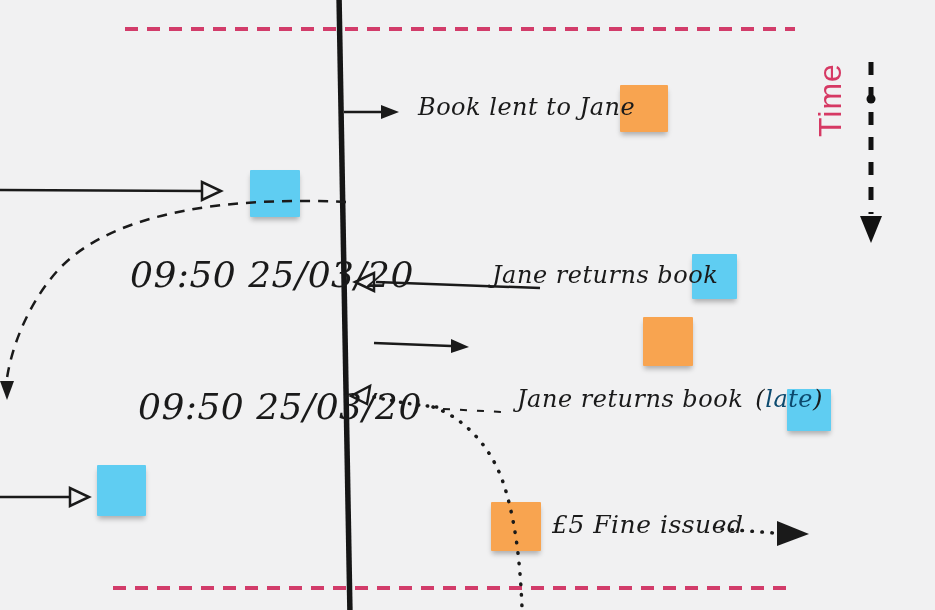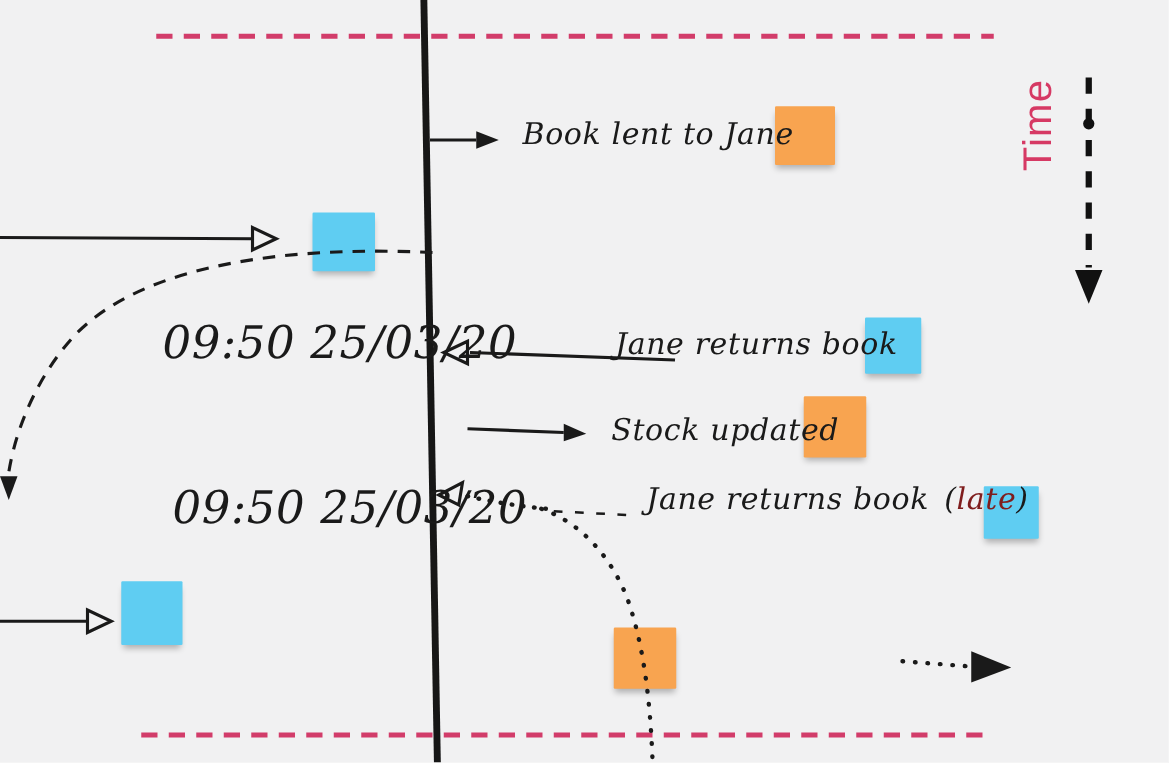--- a/index.html
+++ b/index.html
@@ -17,21 +17,21 @@
   }
   .sticky.orange{background:#f8a450;}
   .sticky.blue{background:#5fcdf2;}
   .hand{
     position:absolute;z-index:3;white-space:nowrap;
     font-style:italic;color:#1a1a1a;letter-spacing:0.5px;
   }
   .lbl{font-size:24px;}
   .ts{font-size:36px;}
   .fine{font-size:25px;}
-  .late-word{color:#7f1d1d;}
+  .late-word{color:#0c4a6e;}
   .time-label{
     position:absolute;z-index:3;left:812px;top:137px;
     transform:rotate(-90deg);transform-origin:top left;
     font-family:"Liberation Sans", sans-serif;font-style:normal;
     font-size:32px;color:#d63964;letter-spacing:1px;white-space:nowrap;
   }
 </style>
 </head>
 <body>
 
@@ -103,25 +103,25 @@
       <polygon points="70,488 70,506 89,497" fill="#f1f1f2" stroke="#1a1a1a" stroke-width="2.5"></polygon>
     </g>
   </svg>
 
   <div class="hand lbl" style="left:418px;top:93px;">Book lent to Jane</div>
 
   <div class="hand ts" style="left:130px;top:254px;">09:50 25/03/20</div>
 
   <div class="hand lbl" style="left:492px;top:261px;">Jane returns book</div>
 
-  <div class="hand lbl" style="left:489px;top:330px;">Stock updated</div>
 
   <div class="hand ts" style="left:138px;top:386px;">09:50 25/03/20</div>
 
   <div class="hand lbl" style="left:517px;top:385px;">
     <span>Jane returns book</span>
     <span style="margin-left:4px;">(</span><span class="late-word">late</span><span>)</span>
   </div>
 
+  <div class="hand fine" style="left:552px;top:510px;">£5 Fine issued</div>
 
   <div class="time-label">Time</div>
 
 </div>
 
 </body></html>

